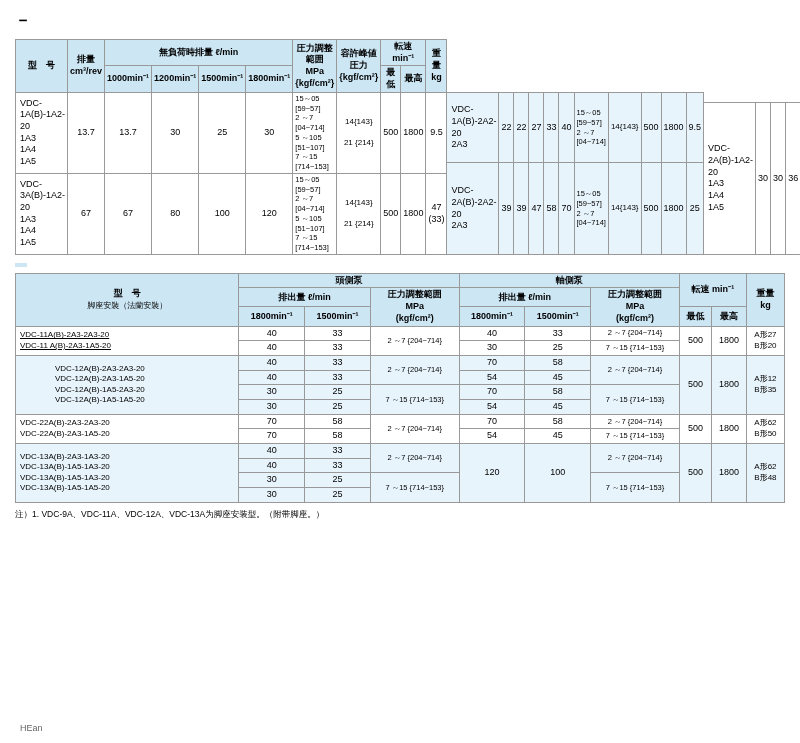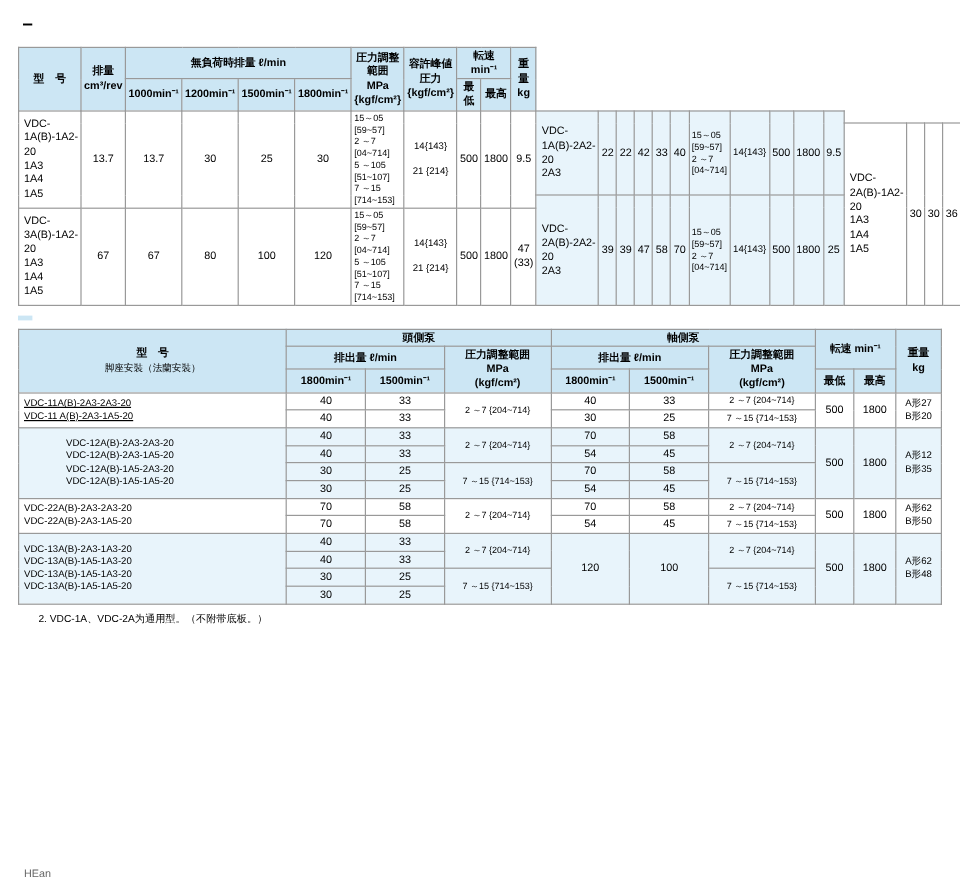--- a/index.html
+++ b/index.html
@@ -109,21 +109,21 @@
         <td rowspan="4" style="font-size: 7.5px; text-align: left;">15～05 [59~57]<br>2 ～7 [04~714]<br>5 ～105 [51~107]<br>7 ～15 [714~153]</td>
         <td rowspan="4" style="font-size: 8px;">14{143}<br><br>21 {214}</td>
         <td rowspan="4">500</td>
         <td rowspan="4">1800</td>
         <td rowspan="4">9.5</td>
       </tr>
       <tr class="row-alt">
         <td rowspan="2" class="model-cell">VDC-1A(B)-2A2-20<br>2A3</td>
         <td rowspan="2">22</td>
         <td rowspan="2">22</td>
-        <td rowspan="2">42</td>
+        <td rowspan="2">27</td>
         <td rowspan="2">33</td>
         <td rowspan="2">40</td>
         <td rowspan="2" style="font-size: 7.5px; text-align: left;">15～05 [59~57]<br>2 ～7 [04~714]</td>
         <td rowspan="2" style="font-size: 8px;">14{143}</td>
         <td rowspan="2">500</td>
         <td rowspan="2">1800</td>
         <td rowspan="2">9.5</td>
       </tr>
       <tr>
         <td rowspan="4" class="model-cell">VDC-2A(B)-1A2-20<br>1A3<br>1A4<br>1A5</td>
@@ -281,20 +281,20 @@
         <td rowspan="2" style="font-size: 7.5px;">7 ～15 {714~153}</td>
       </tr>
       <tr class="row-alt">
         <td>30</td>
         <td>25</td>
       </tr>
     </tbody>
 </table>
 
 <div class="note" id="notes-area">
-    <p>　　2. VDC-1A、VDC-2A为通用型。（不附带底板。）</p>
+    <p>注）1. VDC-9A、VDC-11A、VDC-12A、VDC-13A为脚座安装型。（附带脚座。）</p>
   </div>
 
 
 <div style="position:fixed;bottom:10px;left:20px;font-size:9px;color:#666;">HEan</div>
 
 
 
 
 </body></html>

